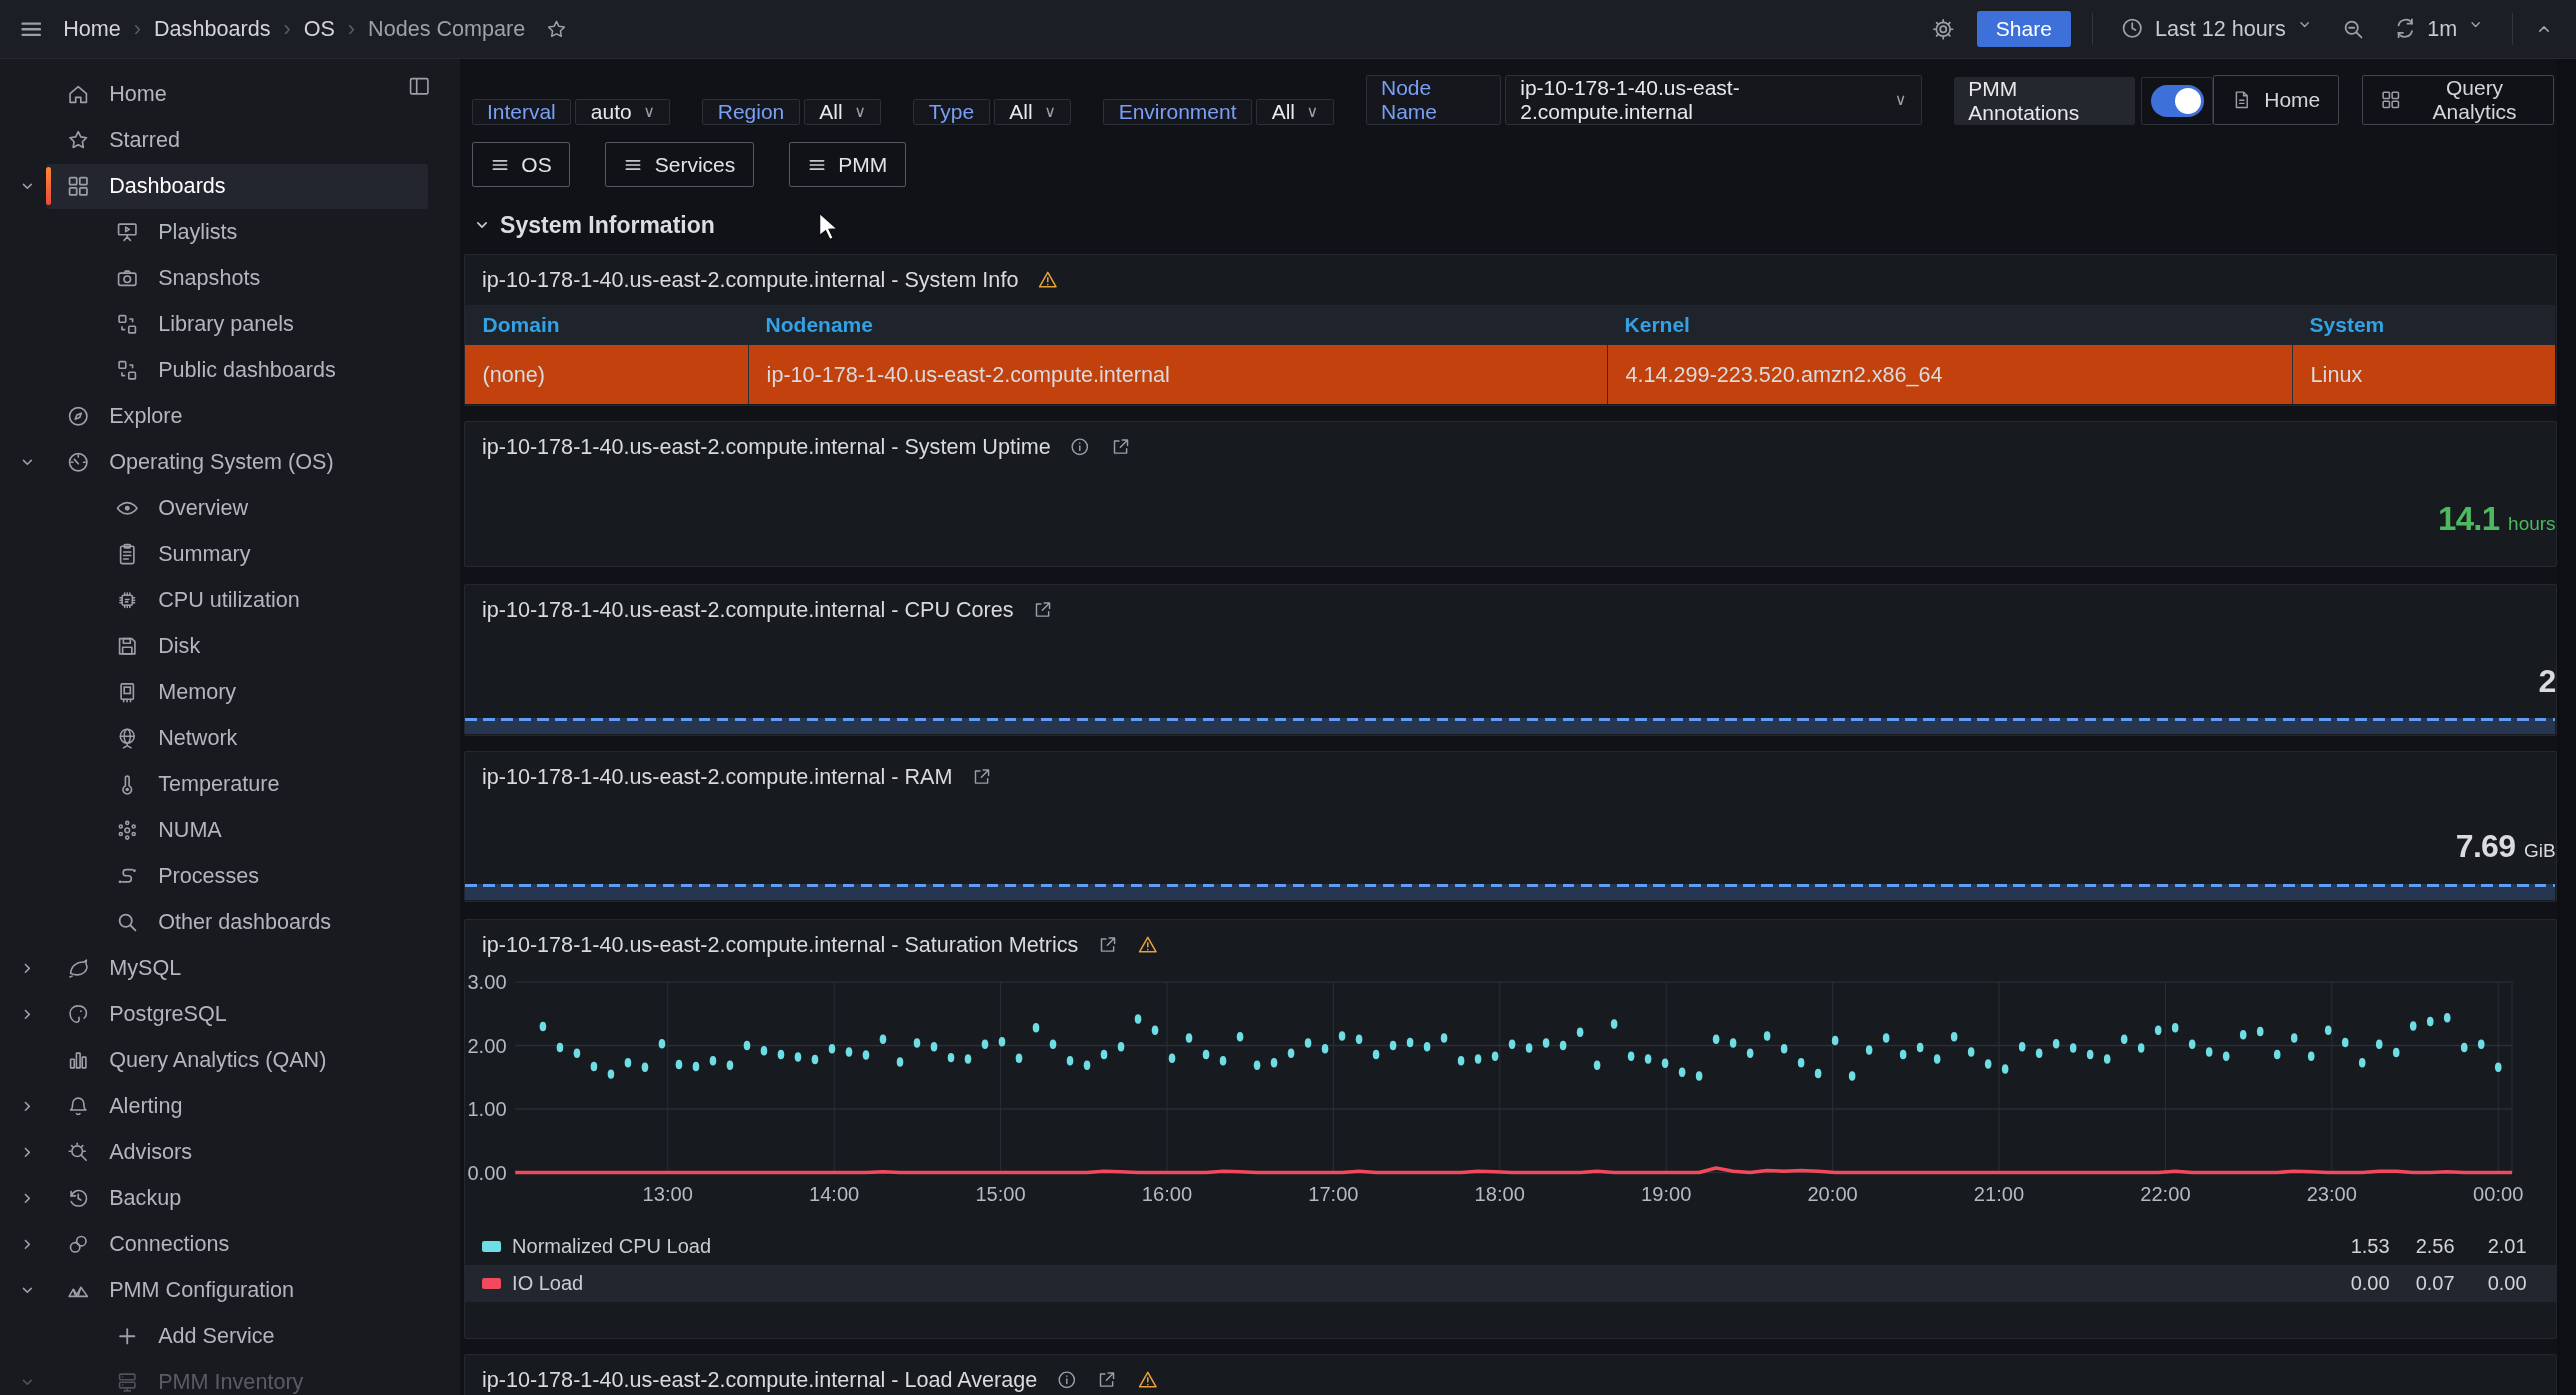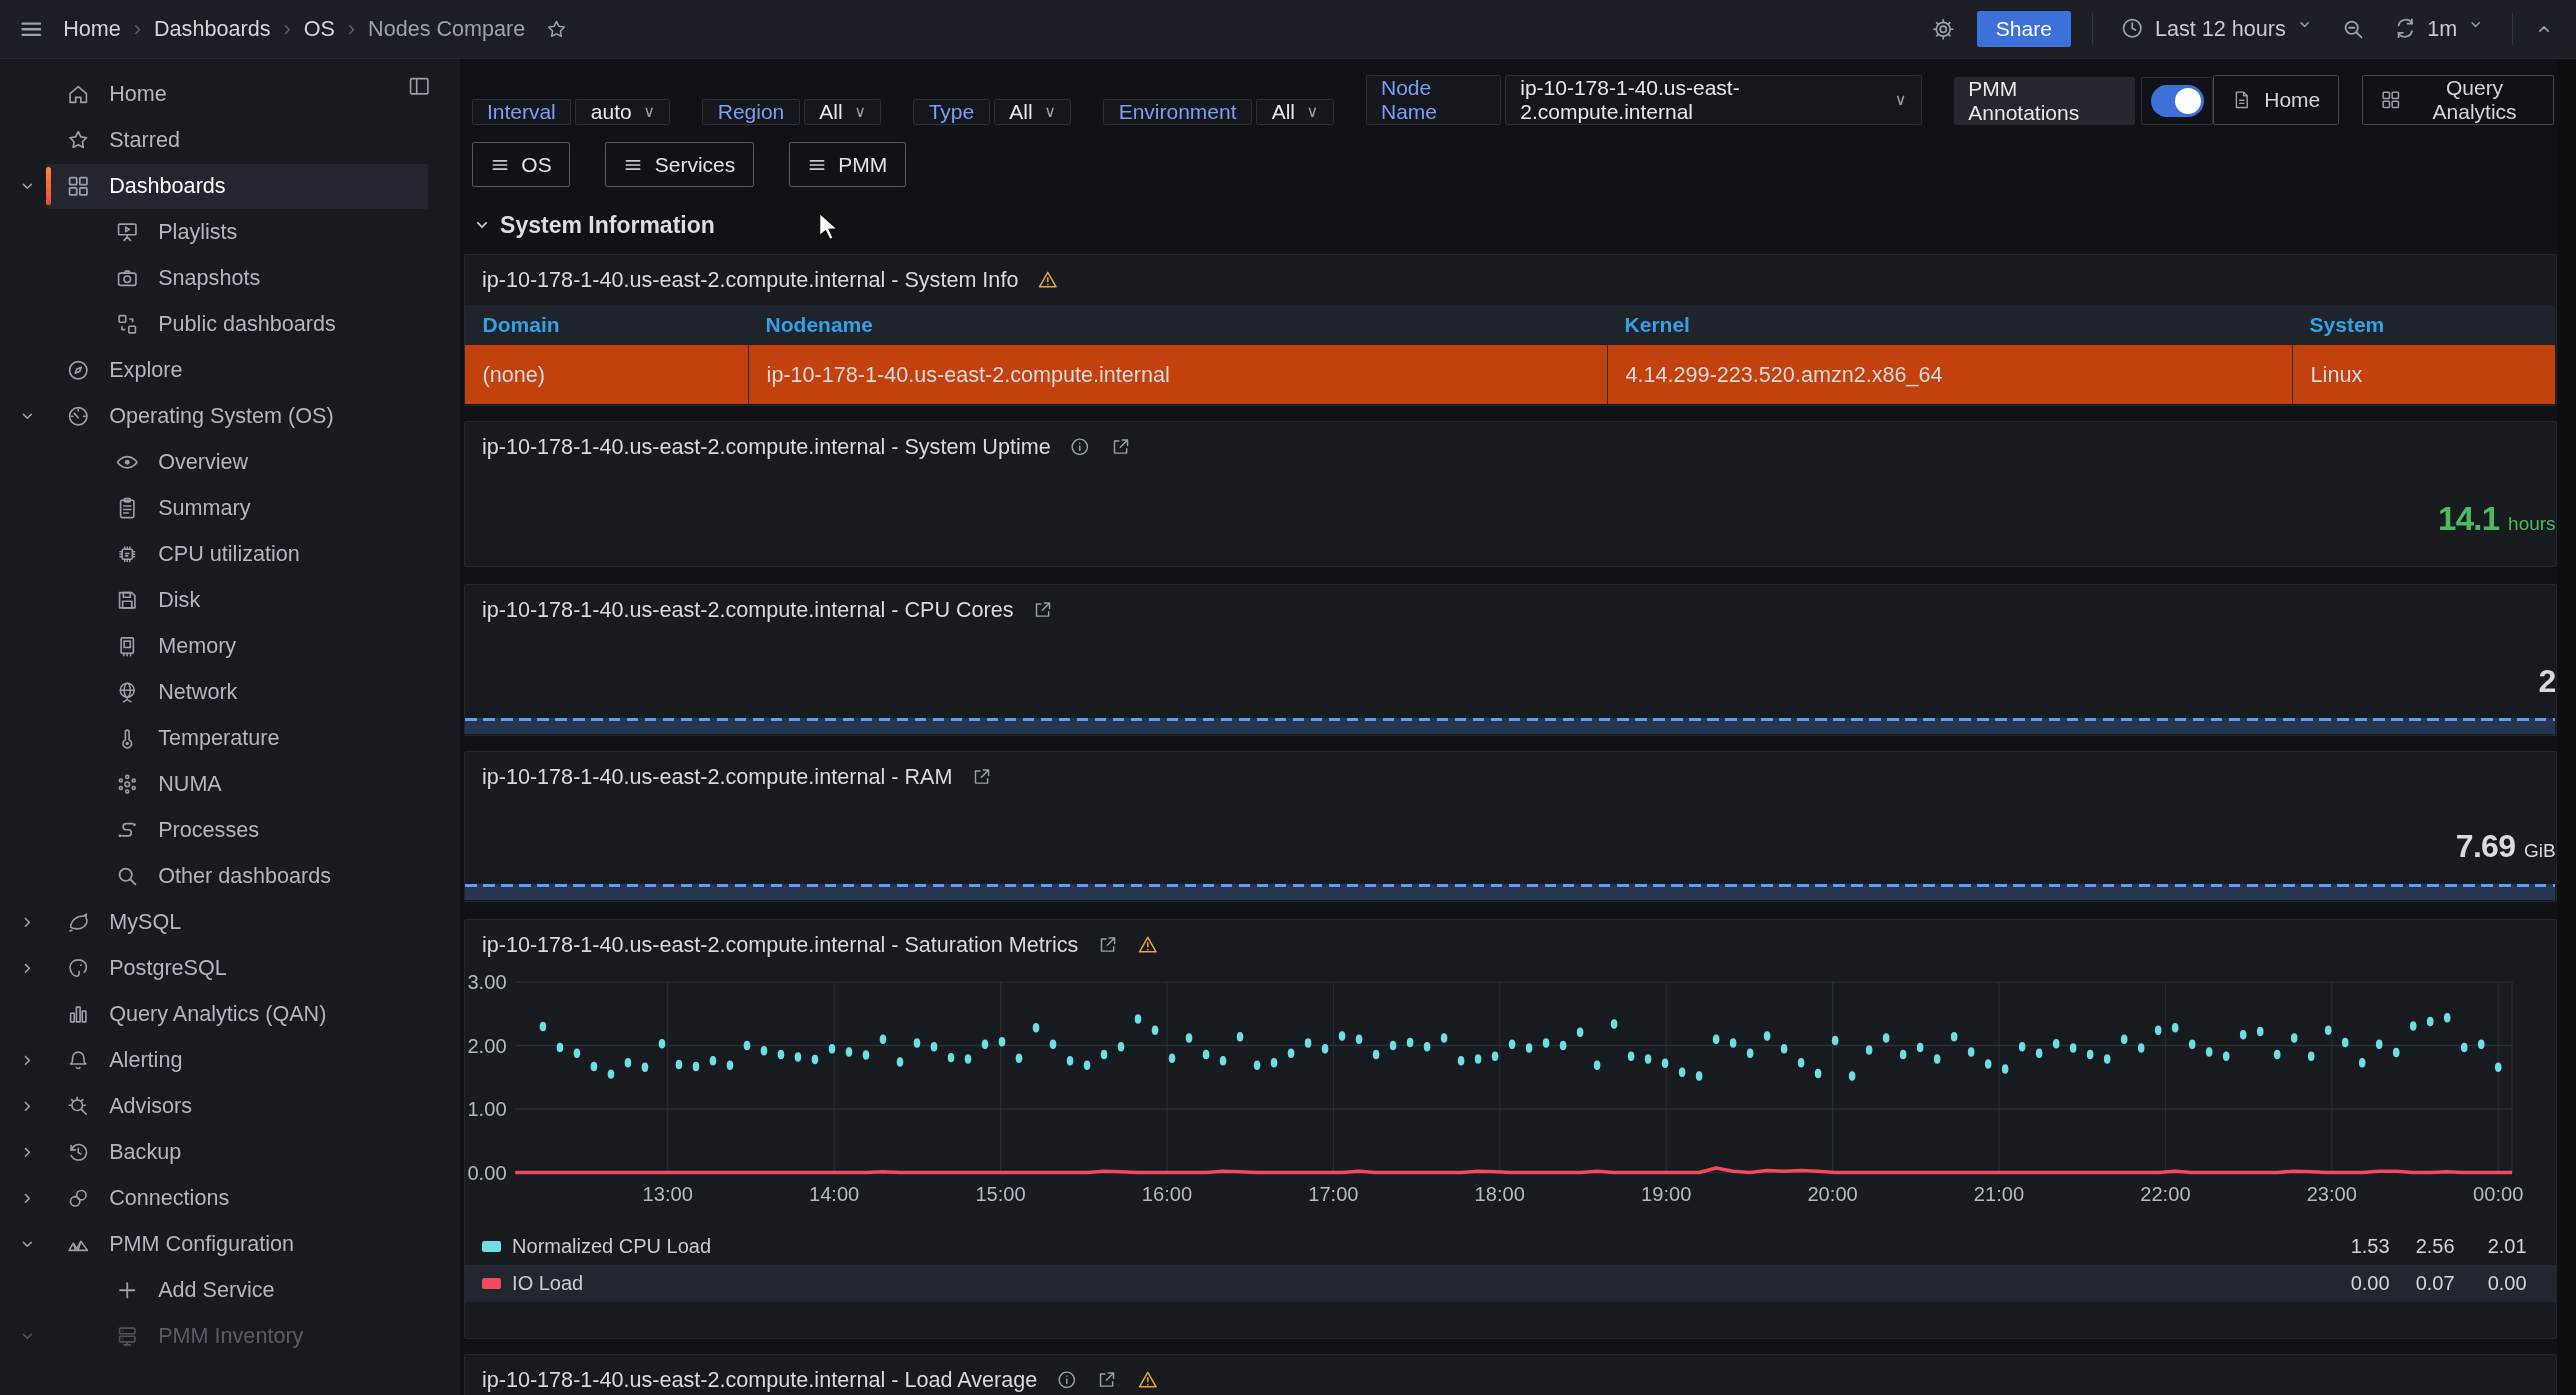--- a/index.html
+++ b/index.html
@@ -392,20 +392,28 @@
           </svg>
           <span class="side-label">Playlists</span>
         </div>
       </div>
       <div class="side-row">
         <div class="side-box d1">
           <svg class="ic" viewBox="0 0 34 34" width="24.5" height="24.5">
             <use href="#i-camera" xlink:href="#i-camera"></use>
           </svg>
           <span class="side-label">Snapshots</span>
+        </div>
+      </div>
+      <div class="side-row">
+        <div class="side-box d1">
+          <svg class="ic" viewBox="0 0 34 34" width="24.5" height="24.5">
+            <use href="#i-library" xlink:href="#i-library"></use>
+          </svg>
+          <span class="side-label">Library panels</span>
         </div>
       </div>
       <div class="side-row">
         <div class="side-box d1">
           <svg class="ic" viewBox="0 0 34 34" width="24.5" height="24.5">
             <use href="#i-library" xlink:href="#i-library"></use>
           </svg>
           <span class="side-label">Public dashboards</span>
         </div>
       </div>

